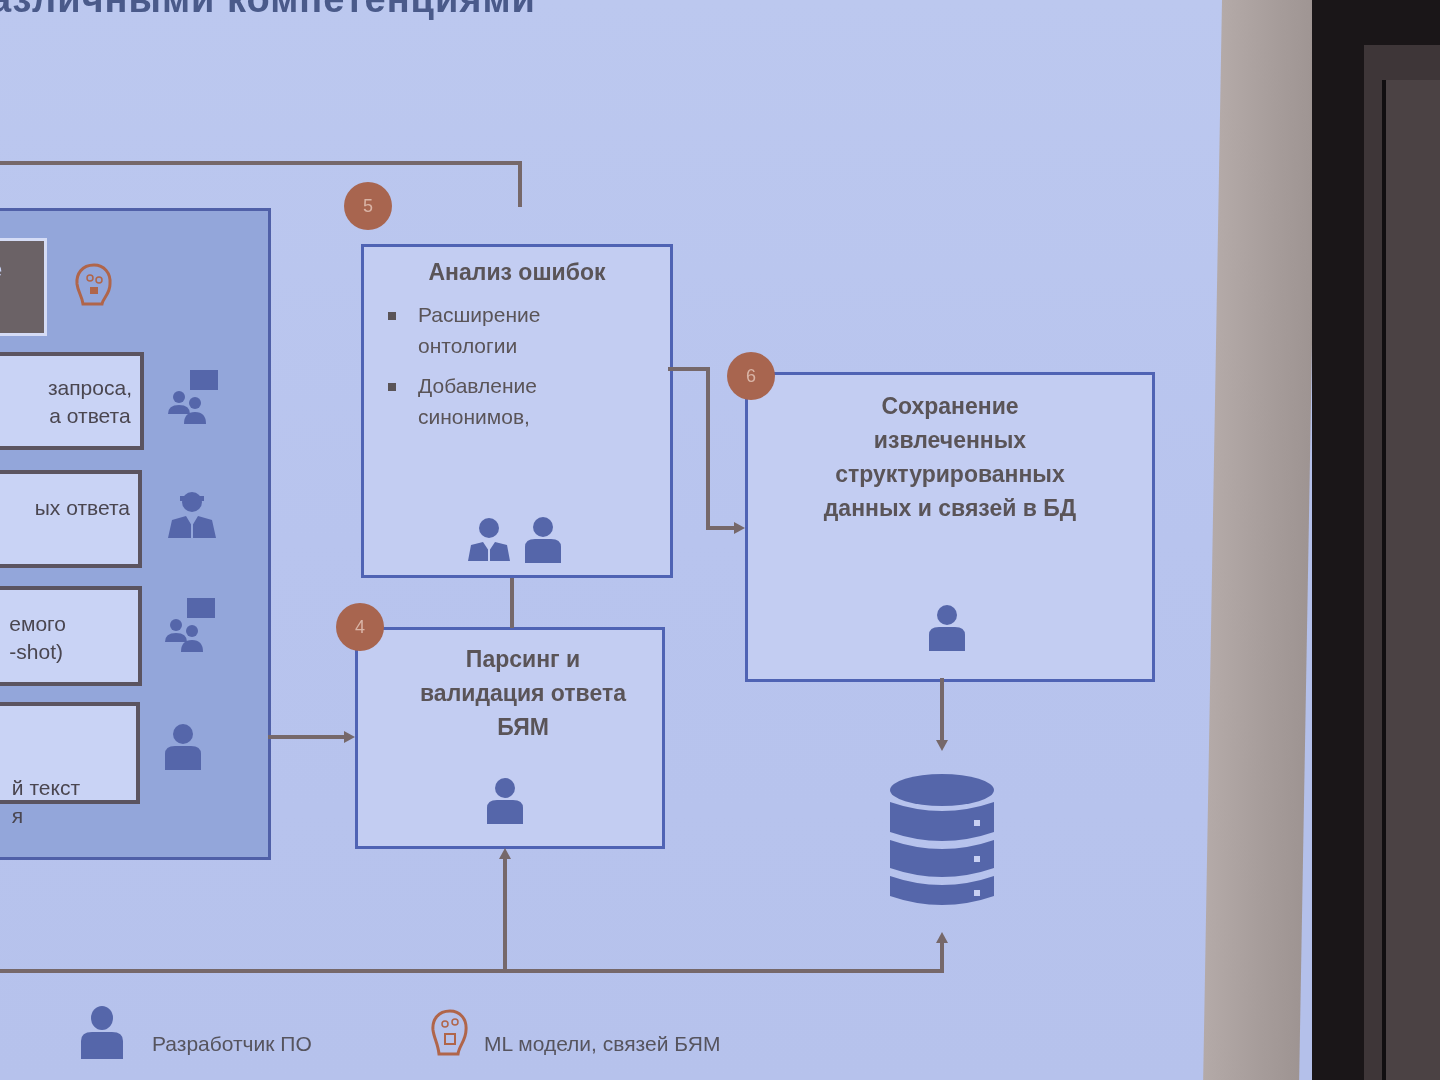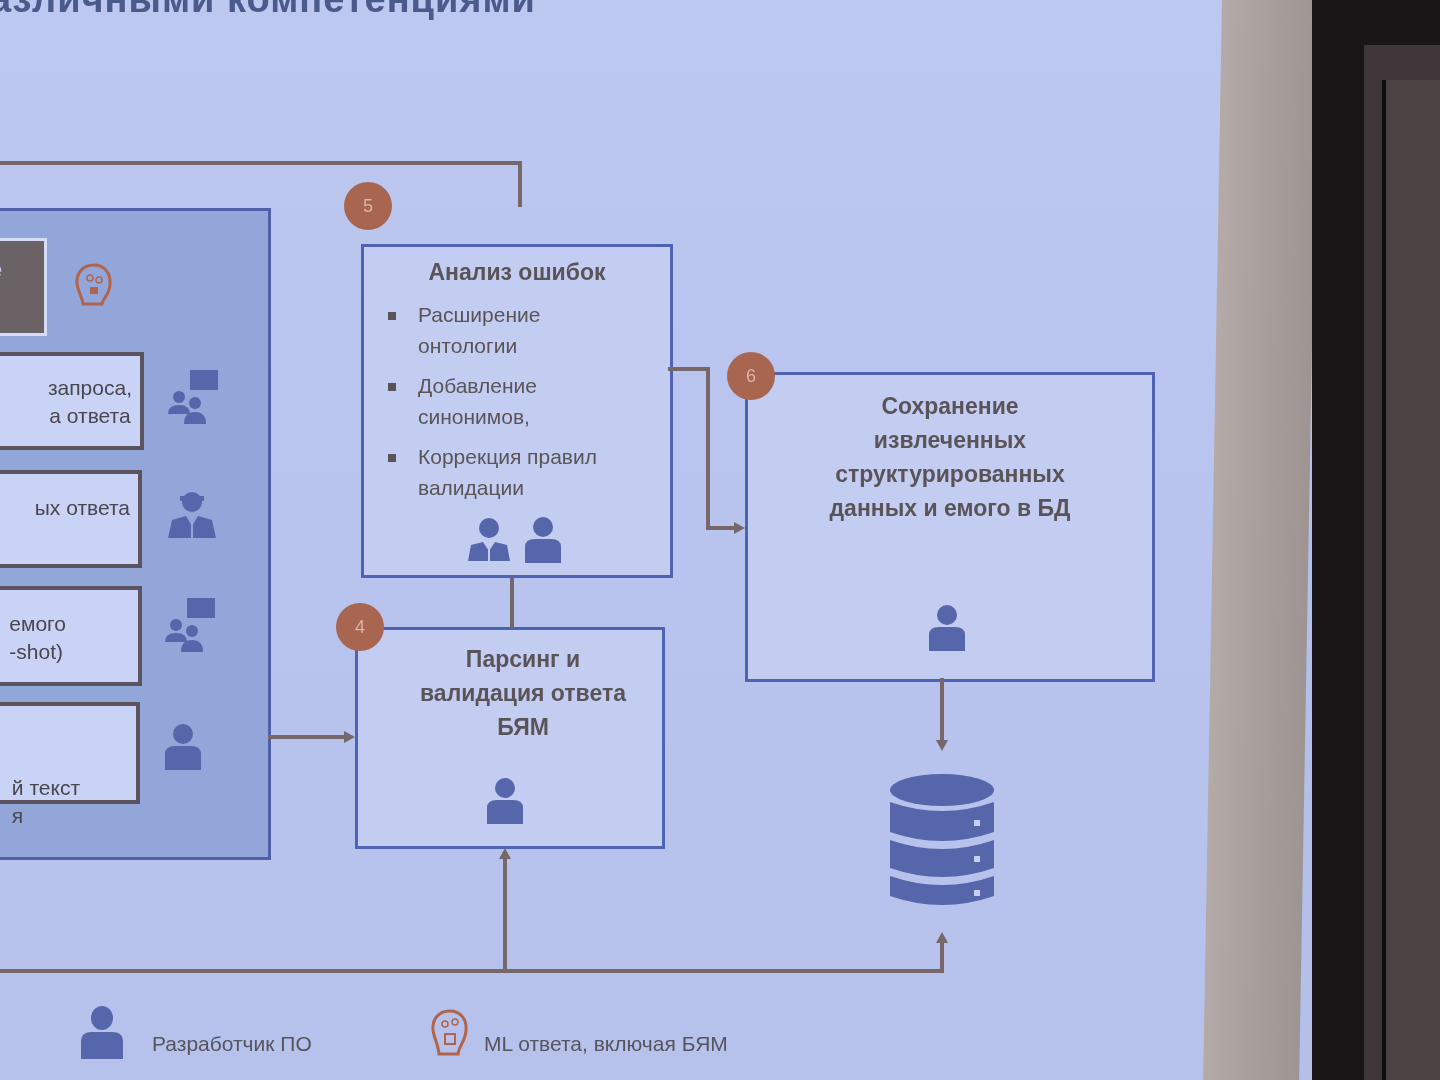--- a/index.html
+++ b/index.html
@@ -175,22 +175,20 @@
   <div class="line" style="left:510px; top:540px; width:4px; height:88px;"></div>
   <div class="arrowhead ah-up" style="left:506px; top:533px;"></div>
 
   <div class="pbox" style="left:361px; top:204px; width:306px; height:328px;margin-top:40px;">
     <div class="pbox-title" style="top:8px;">Анализ ошибок</div>
     <ul class="bullets">
       <li>Расширение
 онтологии</li>
       <li>Добавление
 синонимов,</li>
-      <li>Коррекция правил
-валидации</li>
     </ul>
     <svg class="icon" style="left:102px; top:268px;" width="46" height="48" viewBox="0 0 46 48">
       <circle cx="23" cy="13" r="10" fill="#5566aa"></circle>
       <path d="M2 46 L5 30 L17 27 L23 36 L29 27 L41 30 L44 46 Z" fill="#5566aa"></path>
       <rect x="22" y="27" width="2" height="19" fill="#c3cdf2"></rect>
     </svg>
     <svg class="icon" style="left:158px; top:268px;" width="42" height="50" viewBox="0 0 42 50">
       <circle cx="21" cy="12" r="10" fill="#5566aa"></circle>
       <path d="M3 48 L3 32 Q3 24 13 24 L29 24 Q39 24 39 32 L39 48 Z" fill="#5566aa"></path>
     </svg>
@@ -199,21 +197,21 @@
 
   <div class="line" style="left:668px; top:367px; width:42px; height:4px;"></div>
   <div class="line" style="left:706px; top:367px; width:4px; height:163px;"></div>
   <div class="line" style="left:706px; top:526px; width:32px; height:4px;"></div>
   <div class="arrowhead ah-right" style="left:734px; top:522px;"></div>
 
   <div class="pbox" style="left:745px; top:372px; width:404px; height:304px;">
     <div class="pbox-title" style="top:14px; white-space:pre-line;">Сохранение
 извлеченных
 структурированных
-данных и емого в БД</div>
+данных и связей в БД</div>
     <svg class="icon" style="left:178px; top:228px;" width="42" height="50" viewBox="0 0 42 50">
       <circle cx="21" cy="12" r="10" fill="#5566aa"></circle>
       <path d="M3 48 L3 32 Q3 24 13 24 L29 24 Q39 24 39 32 L39 48 Z" fill="#5566aa"></path>
     </svg>
   </div>
   <div class="badge" style="left:727px; top:352px;">6</div>
 
   <div class="line" style="left:940px; top:678px; width:4px; height:62px;"></div>
   <div class="arrowhead ah-down" style="left:936px; top:740px;"></div>
 
@@ -239,20 +237,20 @@
       <path d="M3 54 L3 36 Q3 27 14 27 L34 27 Q45 27 45 36 L45 54 Z" fill="#5566aa"></path>
     </svg>
     <div class="legend-label" style="left:152px; top:1032px;">Разработчик ПО</div>
 
     <svg class="icon" style="left:428px; top:1008px;" width="44" height="50" viewBox="0 0 44 50">
       <path d="M22 3 C10 3 4 12 5 22 C6 30 10 36 11 46 L30 46 C31 38 38 32 38 22 C39 11 32 3 22 3 Z" fill="none" stroke="#b0654a" stroke-width="3"></path>
       <circle cx="17" cy="16" r="3" fill="none" stroke="#b0654a" stroke-width="1.5"></circle>
       <circle cx="27" cy="14" r="3" fill="none" stroke="#b0654a" stroke-width="1.5"></circle>
       <rect x="17" y="26" width="10" height="10" fill="none" stroke="#b0654a" stroke-width="2"></rect>
     </svg>
-    <div class="legend-label" style="left:484px; top:1032px;">ML ответа, включая БЯМ</div>
+    <div class="legend-label" style="left:484px; top:1032px;">ML модели, связей БЯМ</div>
   </div>
 </div>
 
 <div class="frame-bezel"></div>
 <div class="dark-edge"></div>
 <div class="dark-panel"></div>
 <div class="dark-inner"></div>
 
 </body></html>

